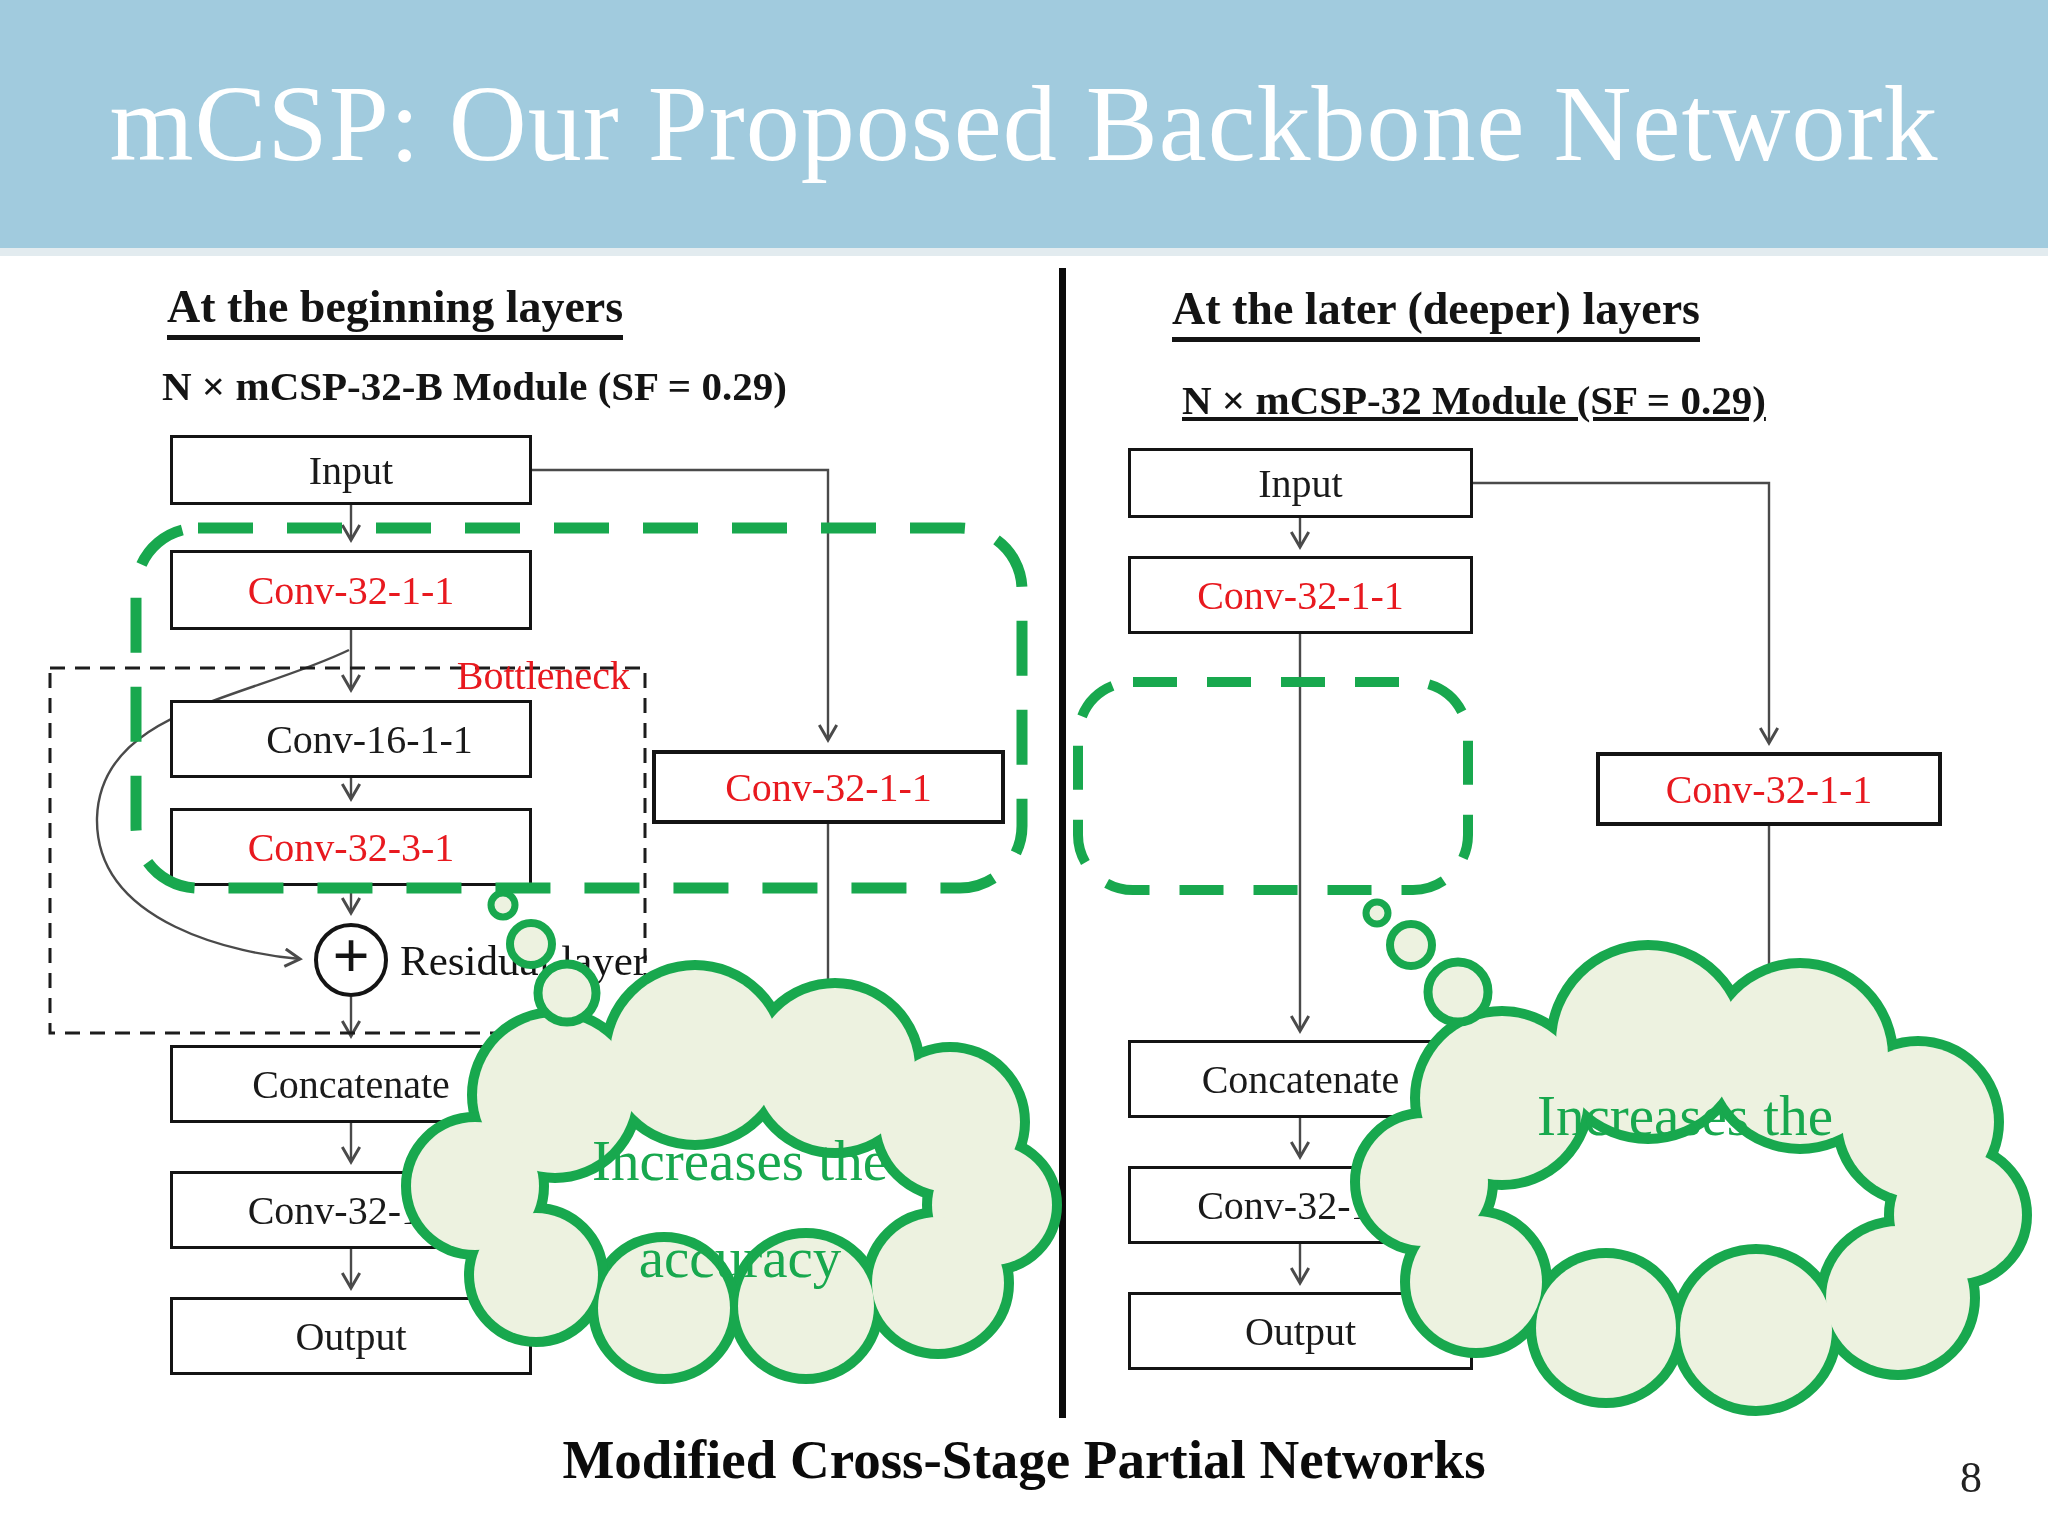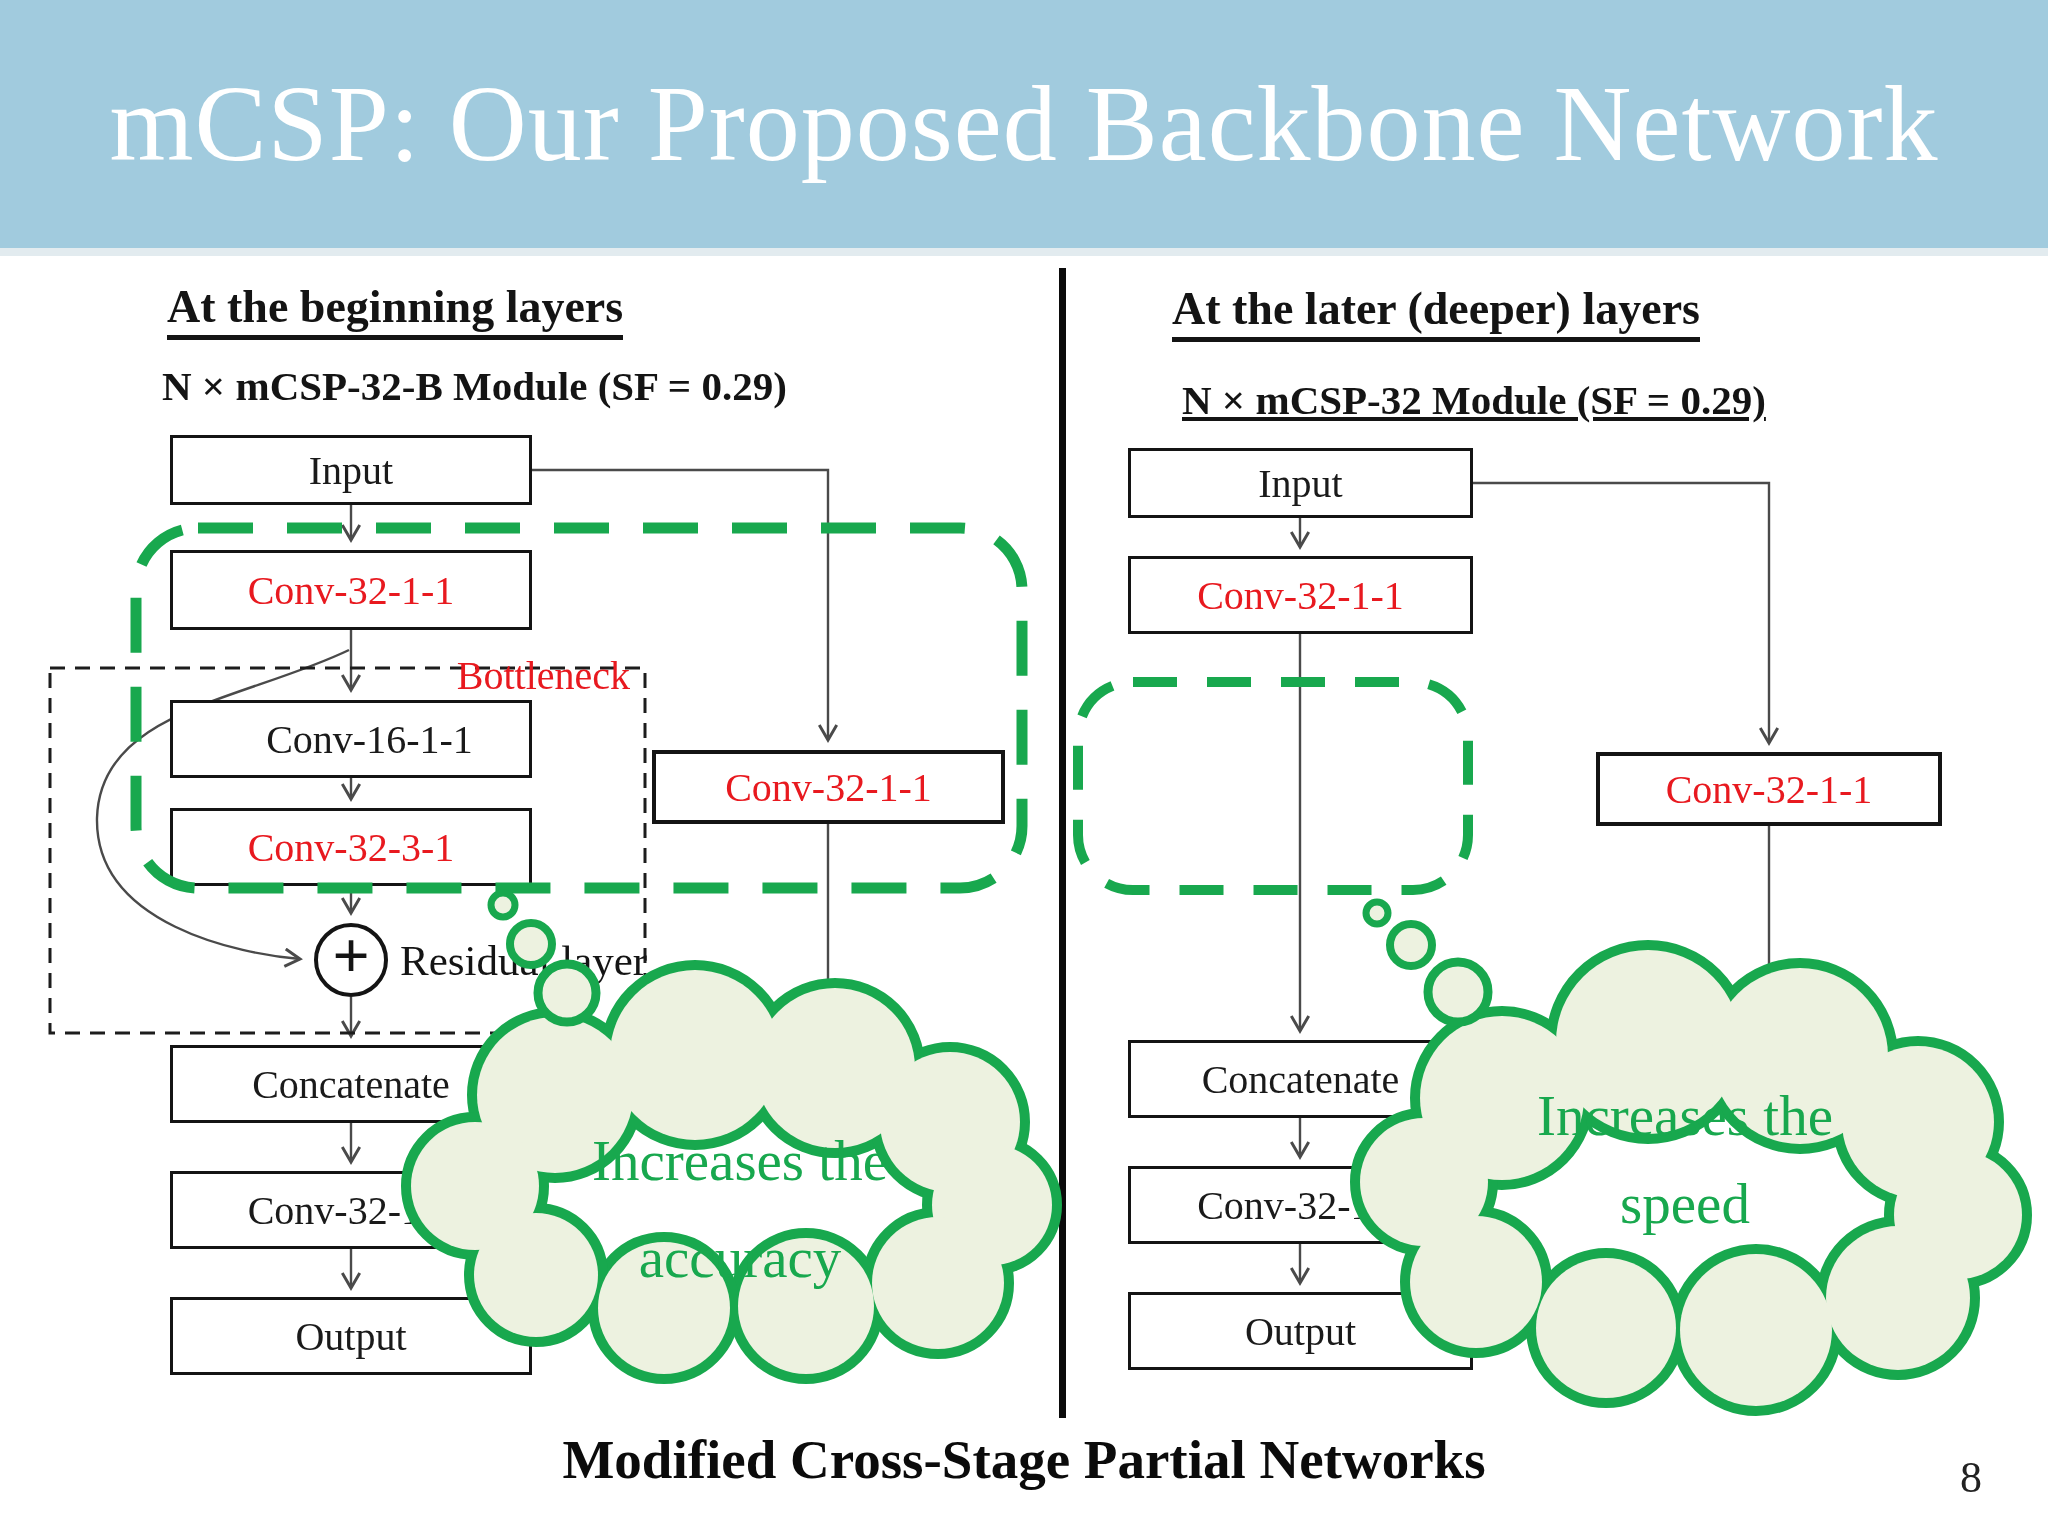--- a/index.html
+++ b/index.html
@@ -172,19 +172,18 @@
       <circle cx="1458" cy="992" r="30" stroke-width="9"></circle>
     </g>
   </svg>
 
   <div class="cloud-text" style="left:425px;top:1112px;width:630px;">
     <div>Increases the</div>
     <div>accuracy</div>
   </div>
   <div class="cloud-text rt" style="left:1380px;top:1072px;width:610px;">
     <div>Increases the</div>
-    <div>speed</div>
   </div>
 
   <div class="footer">Modified Cross-Stage Partial Networks</div>
   <div class="pagenum">8</div>
 
 </div>
 
 </body></html>

